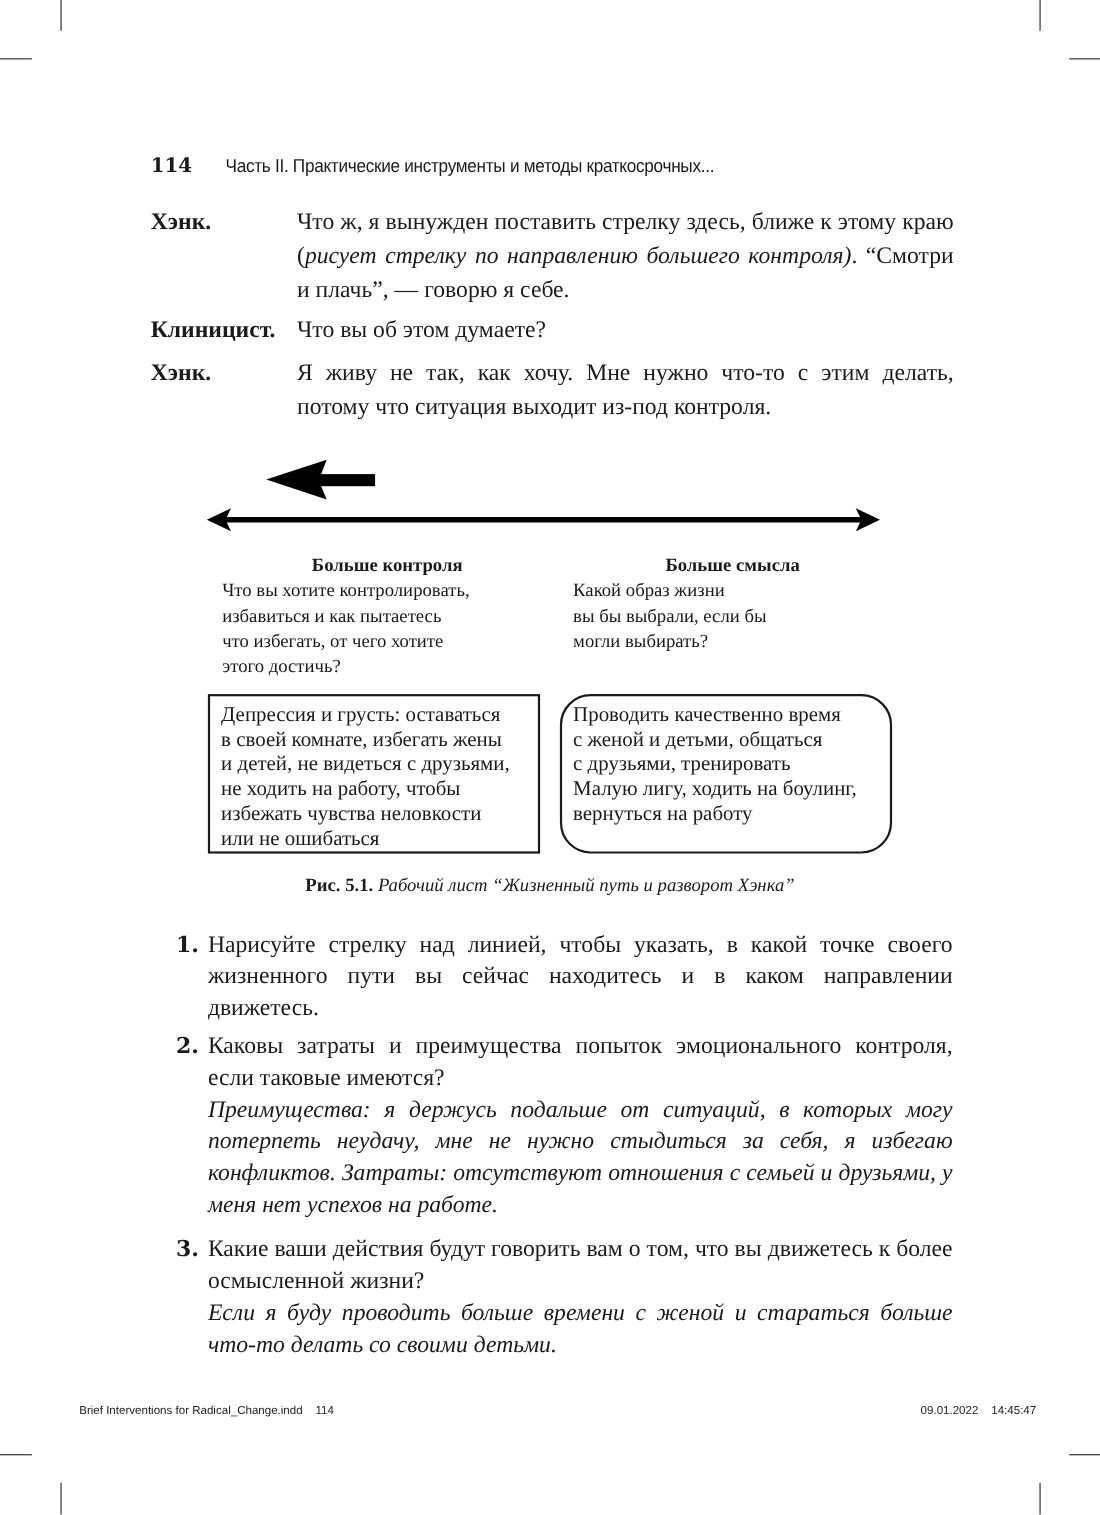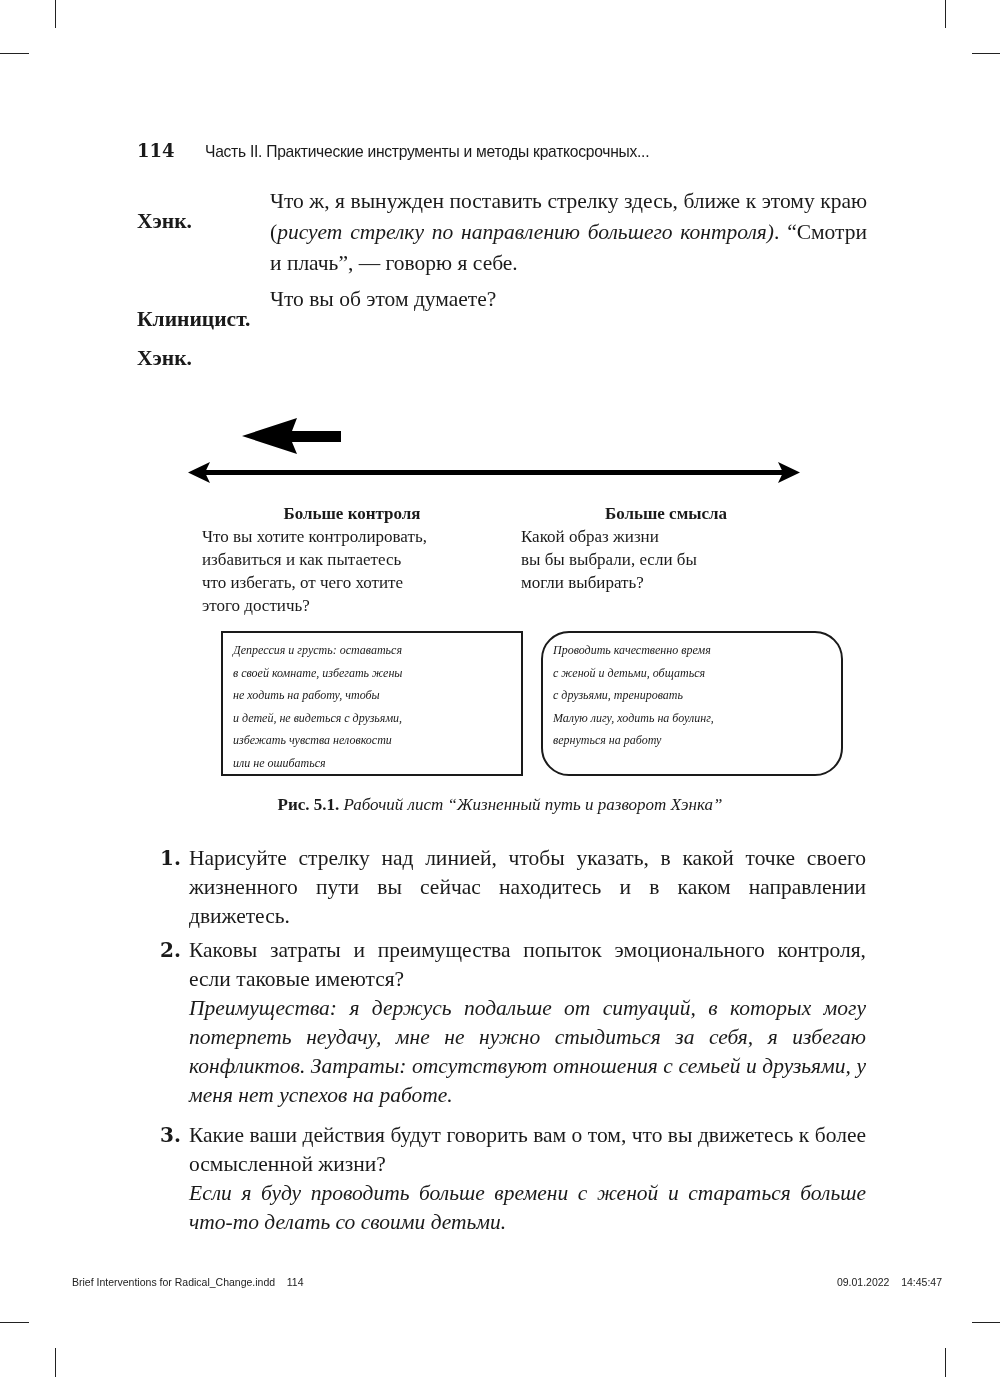--- a/index.html
+++ b/index.html
@@ -7,31 +7,31 @@
 
   .crop { position: absolute; background: #222; }
   .crop.v { width: 1px; }
   .crop.h { height: 1px; }
 
   .running-head { position: absolute; left: 137px; top: 140px; width: 740px; font-size: 19px; white-space: nowrap; }
   .running-head .pnum { font-family: "DejaVu Serif", serif; font-weight: bold; font-size: 18px; display: inline-block; width: 68px; }
   .running-head .ptitle { font-family: "Liberation Sans", sans-serif; font-size: 17px; letter-spacing: -0.3px; transform: scaleX(0.92); transform-origin: left; display: inline-block; }
 
   .dialog { position: absolute; left: 137px; width: 730px; font-size: 21.5px; line-height: 31px; }
-  .dialog .speaker { position: absolute; left: 0; top: 0; font-weight: bold; margin-top: 20px; }
+  .dialog .speaker { position: absolute; left: 0; top: 0; font-weight: bold; }
   .dialog .speech { margin-left: 133px; text-align: justify; }
   .dialog .speech p { margin: 0; }
   .dialog i { font-style: italic; }
 
   .diagram { position: absolute; left: 186px; top: 418px; width: 620px; height: 70px; }
 
   .col-block { position: absolute; font-size: 17px; line-height: 23px; }
   .col-block .head { font-weight: bold; text-align: center; }
 
-  .box { position: absolute; border: 2px solid #1a1a1a; box-sizing: border-box; padding: 6px 10px 6px 10px; font-style: italic; font-size: 12px; line-height: 22.5px; margin-left: 32px; }
+  .box { position: absolute; border: 2px solid #1a1a1a; box-sizing: border-box; padding: 6px 10px 6px 10px; font-size: 19px; line-height: 22.5px; }
 
   .caption { position: absolute; left: 0; width: 1000px; top: 795px; text-align: center; font-size: 17px; }
   .caption b { font-weight: bold; }
   .caption i { font-style: italic; text-align: center; }
 
   .qitem { position: absolute; left: 160px; width: 706px; font-size: 21.5px; line-height: 29px; }
   .qitem .num { position: absolute; left: 0; top: 0; font-weight: bold; font-family: "DejaVu Serif", serif; font-size: 20px; }
   .qitem .qtext { margin-left: 29px; text-align: justify; }
   .qitem .qtext p { margin: 0; }
   .qitem .answer { font-style: italic; margin-top: 8px; }
@@ -61,20 +61,23 @@
     </div>
 </div>
 <div class="dialog" style="top:284px;">
   <span class="speaker">Клиницист.</span>
   <div class="speech">
       <p><span>Что вы об этом думаете?</span></p>
     </div>
 </div>
 <div class="dialog" style="top:323px;">
   <span class="speaker">Хэнк.</span>
+  <div class="speech">
+      <p><span>Я живу не так, как хочу. Мне нужно что-то с этим делать, потому что ситуация выходит из-под контроля.</span></p>
+    </div>
 </div>
 
 <svg class="diagram" viewBox="0 0 620 70" width="620" height="70">
   <g>
     <rect x="100" y="13" width="55" height="11" fill="#000"></rect>
     <polygon points="56,18 111,0 106,13 106,24 111,36" fill="#000"></polygon>
   </g>
   <g>
     <rect x="16" y="52" width="590" height="5" fill="#000"></rect>
     <polygon points="2,54.5 24,44 19,54.5 24,65" fill="#000"></polygon>
@@ -93,22 +96,22 @@
 <div class="col-block" style="left:521px;top:502px;width:290px;">
   <div class="head">Больше смысла</div>
   <div>Какой образ жизни</div>
   <div>вы бы выбрали, если бы</div>
   <div>могли выбирать?</div>
 </div>
 
 <div class="box" style="left:189px;top:631px;width:302px;height:145px;">
   <div>Депрессия и грусть: оставаться</div>
   <div>в своей комнате, избегать жены</div>
+  <div>и детей, не видеться с друзьями,</div>
   <div>не ходить на работу, чтобы</div>
-  <div>и детей, не видеться с друзьями,</div>
   <div>избежать чувства неловкости</div>
   <div>или не ошибаться</div>
 </div>
 <div class="box" style="left:509px;top:631px;width:302px;height:145px;border-radius:28px;">
   <div>Проводить качественно время</div>
   <div>с женой и детьми, общаться</div>
   <div>с друзьями, тренировать</div>
   <div>Малую лигу, ходить на боулинг,</div>
   <div>вернуться на работу</div>
 </div>

